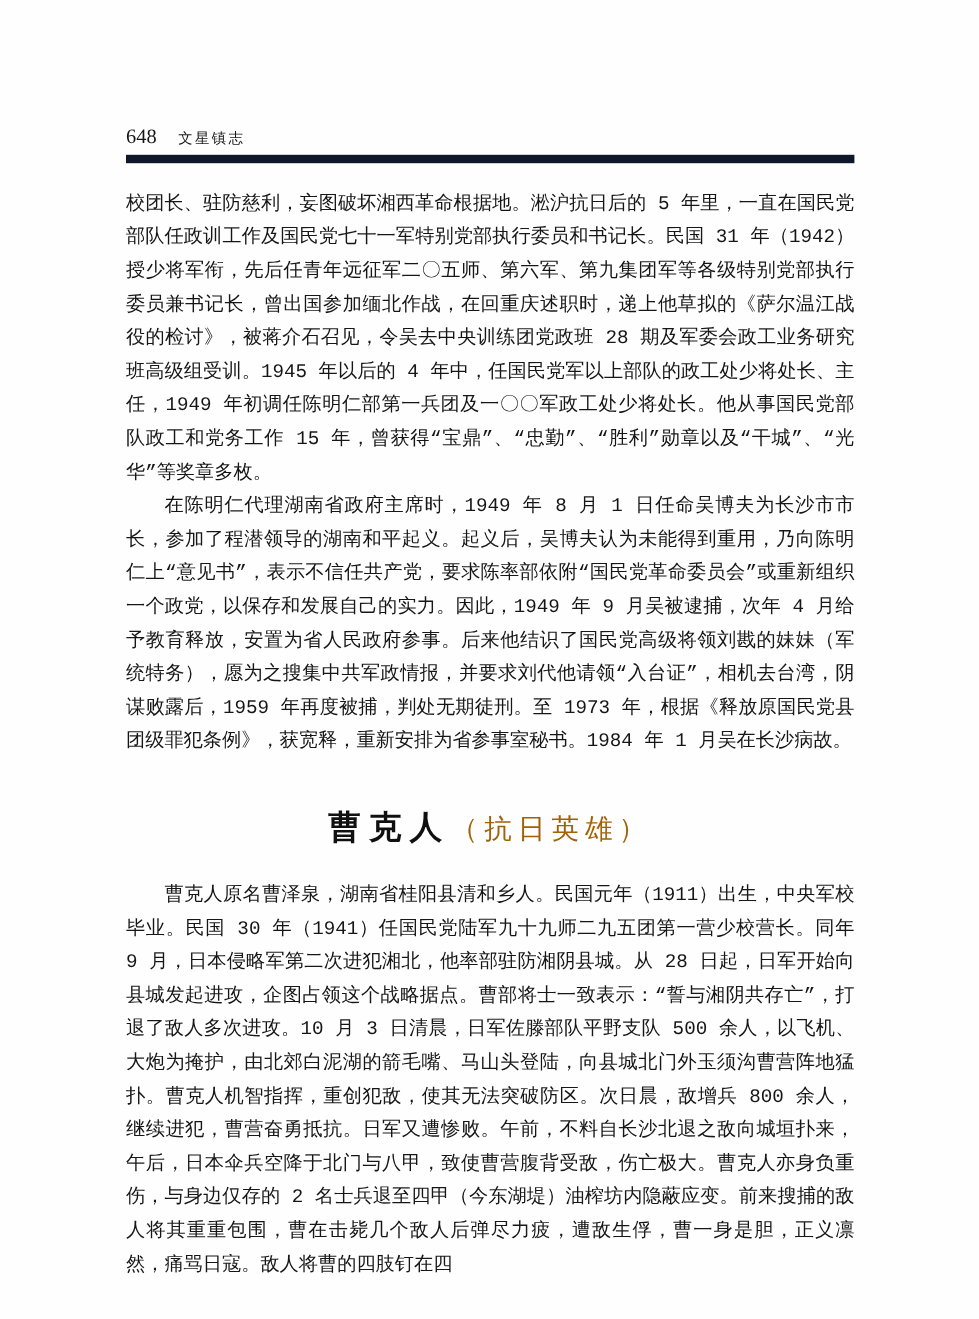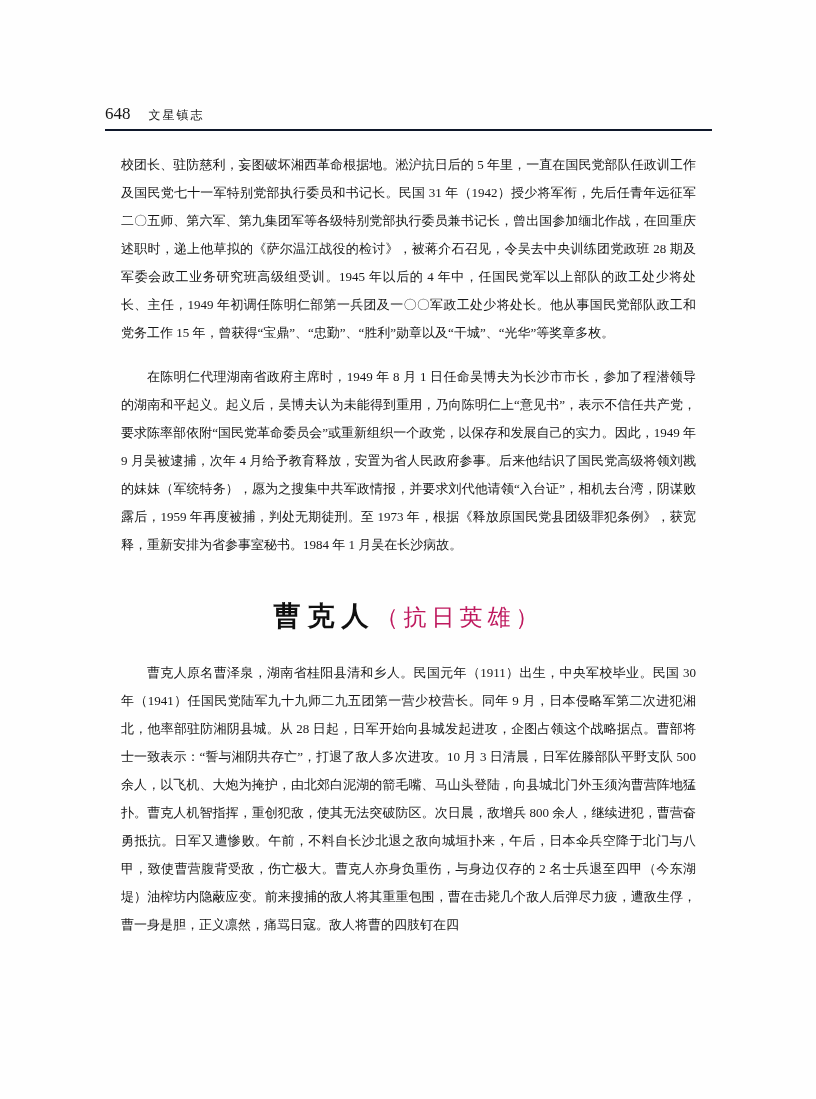--- a/index.html
+++ b/index.html
@@ -14,45 +14,45 @@
     margin: 0 auto;
     background: #fefefe;
     box-sizing: border-box;
     padding: 104px 104px 0 105px;
     color: #161616;
     overflow: hidden;
   }
   .running-head {
     display: flex;
     align-items: baseline;
-    border-bottom: 2px solid #0f172a;
+    border-bottom: 7px solid #0f172a;
     padding-bottom: 4px;
   }
   .folio {
     font-family: "Liberation Serif", "DejaVu Serif", serif;
     font-size: 17px;
     line-height: 20px;
   }
   .book-title {
     font-family: "Liberation Sans", "DejaVu Sans", sans-serif;
     font-weight: 400;
     font-size: 12px;
     line-height: 20px;
     margin-left: 18px;
     letter-spacing: 2px;
   }
   .page-body {
     margin-top: 20px;
   }
   .body-text {
-    font-family: Liberation Serif, serif;
-    font-size: 13px;
+    font-family: Liberation Mono, monospace;
+    font-size: 16px;
     line-height: 28px;
     text-align: justify;
-    margin: 16px;
+    margin: 0;
     word-break: break-all;
   }
   .indent {
     text-indent: 2em;
   }
   .section-heading {
     margin: 40px 0 24px 0;
     text-align: center;
     font-weight: normal;
     line-height: 34px;
@@ -64,21 +64,21 @@
     font-size: 27px;
     letter-spacing: 7px;
     color: #101010;
     text-align: right;
   }
   .heading-subtitle {
     font-family: "Liberation Serif", "DejaVu Serif", serif;
     font-weight: 400;
     font-size: 23px;
     letter-spacing: 5px;
-    color: #be185d;
+    color: #a16207;
   }
 </style>
 </head>
 <body>
 
 <div class="page">
 
   <header class="running-head">
     <span class="folio">648</span>
     <span class="book-title">文星镇志</span>

